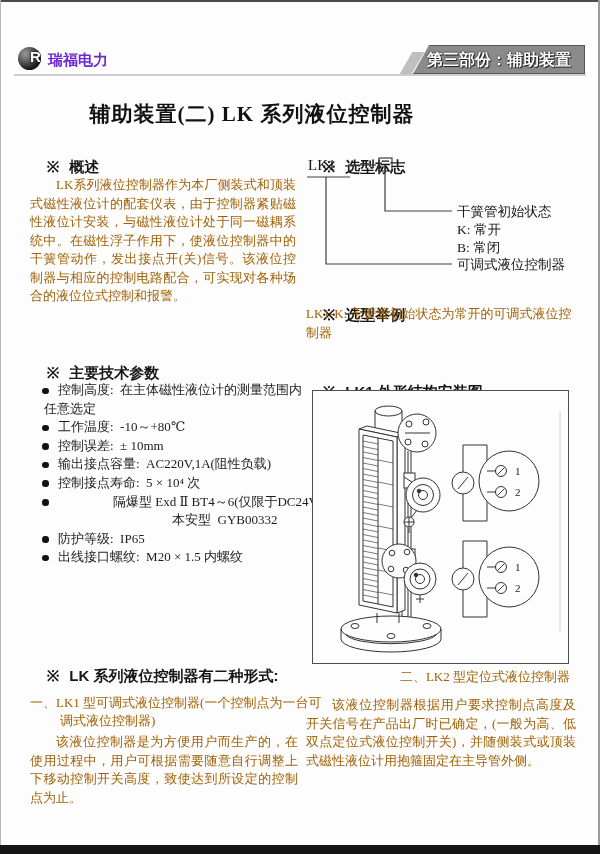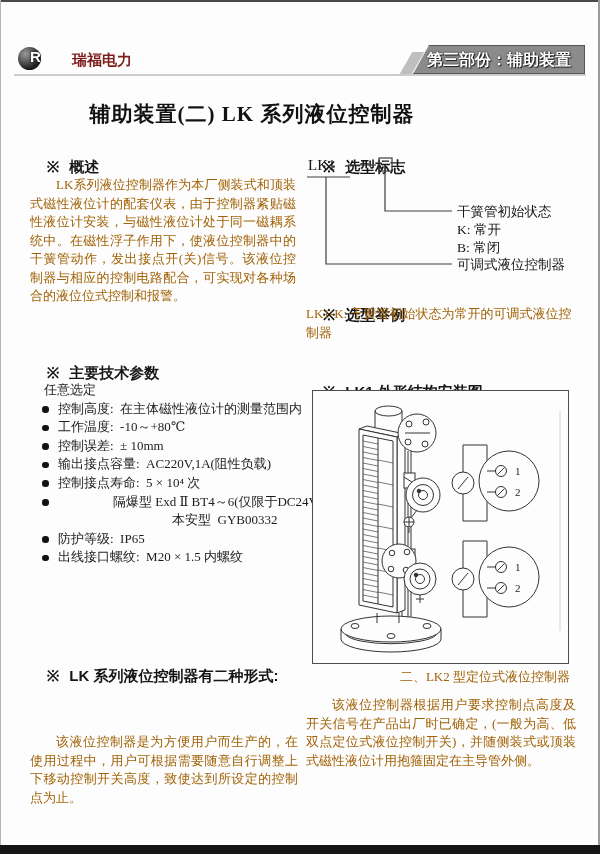--- a/index.html
+++ b/index.html
@@ -9,21 +9,21 @@
   .edge-left{position:absolute;top:0;left:0;bottom:0;width:1px;background:#b5b5b5;}
   .edge-right{position:absolute;top:0;right:0;bottom:0;width:2px;background:#9a9a9a;}
   .edge-bottom{position:absolute;left:0;right:0;bottom:0;height:9px;background:#151515;}
 
   
   .logo-circle{position:absolute;left:18px;top:47px;width:23px;height:23px;border-radius:50%;
       background:radial-gradient(circle at 32% 30%, #9a9a9a, #1a1a1a 70%);}
   .logo-r{position:absolute;left:30px;top:48px;font-family:"Liberation Sans",sans-serif;
       font-weight:700;font-size:15px;color:#fff;text-shadow:0 0 2px #000,0 0 1px #000;}
   .logo-text{position:absolute;left:48px;top:51px;font-family:"Liberation Sans",sans-serif;
-      font-weight:700;font-size:15px;color:#7f1d1d;margin-left:24px;}
+      font-weight:700;font-size:15px;color:#6d28d9;}
   .banner{position:absolute;top:45px;right:15px;width:172px;height:29px;background:#8b8b8b;
       clip-path:polygon(16px 0,100% 0,100% 100%,0 100%);
       font-family:"Liberation Sans",sans-serif;font-weight:700;font-size:16px;color:#fff;
       text-shadow:0 0 2px #000,1px 1px 0 #333;line-height:29px;text-align:center;
       box-shadow:inset 0 0 0 1px #555;}
   .banner-tail{position:absolute;top:52px;right:182px;width:12px;height:22px;background:#bfbfbf;
       transform:skewX(-30deg);}
   .header-rule{position:absolute;top:74px;left:14px;right:14px;height:2px;background:#cdcdcd;}
 
   
@@ -77,36 +77,37 @@
   <div class="h" style="left:30px;top:139px;">
     <span class="marker">※</span><span>概述</span>
   </div>
   <div class="body-text indent2" style="position:absolute;left:30px;top:176px;width:266px;">LK系列液位控制器作为本厂侧装式和顶装式磁性液位计的配套仪表，由于控制器紧贴磁性液位计安装，与磁性液位计处于同一磁耦系统中。在磁性浮子作用下，使液位控制器中的干簧管动作，发出接点开(关)信号。该液位控制器与相应的控制电路配合，可实现对各种场合的液位位式控制和报警。</div>
 
   <div class="h" style="left:30px;top:345px;">
     <span class="marker">※</span><span>主要技术参数</span>
   </div>
 
   <div class="plist">
+    <div class="pline"><span class="bullet"></span><span>控制高度:  在主体磁性液位计的测量范围内</span></div>
     <div class="pline ind-s"><span>任意选定</span></div>
-    <div class="pline"><span class="bullet"></span><span>控制高度:  在主体磁性液位计的测量范围内</span></div>
     <div class="pline"><span class="bullet"></span><span>工作温度:  -10～+80℃</span></div>
     <div class="pline"><span class="bullet"></span><span>控制误差:  ± 10mm</span></div>
     <div class="pline"><span class="bullet"></span><span>输出接点容量:  AC220V,1A(阻性负载)</span></div>
     <div class="pline"><span class="bullet"></span><span>控制接点寿命:  5 × 10⁴ 次</span></div>
     <div class="pline"><span class="bullet"></span></div>
     <div class="pline ind-a"><span>隔爆型 Exd Ⅱ BT4～6(仅限于DC24V)</span></div>
     <div class="pline ind-c"><span>本安型  GYB00332</span></div>
     <div class="pline"><span class="bullet"></span><span>防护等级:  IP65</span></div>
     <div class="pline"><span class="bullet"></span><span>出线接口螺纹:  M20 × 1.5 内螺纹</span></div>
   </div>
 
   <div class="h" style="left:30px;top:648px;">
     <span class="marker">※</span><span>LK 系列液位控制器有二种形式:</span>
   </div>
+  <div class="body-text form-title" style="position:absolute;left:30px;top:694px;width:268px;text-align:left;">一、LK1 型可调式液位控制器(一个控制点为一台可调式液位控制器)</div>
   <div class="body-text indent2" style="position:absolute;left:30px;top:733px;width:268px;">该液位控制器是为方便用户而生产的，在使用过程中，用户可根据需要随意自行调整上下移动控制开关高度，致使达到所设定的控制点为止。</div>
 
   <div class="h" style="left:306px;top:139px;">
     <span class="marker">※</span><span>选型标志</span>
   </div>
 
   <svg style="position:absolute;left:306px;top:153px;" width="272" height="126" viewBox="0 0 272 126">
     <g stroke="#3f3f3f" stroke-width="1.2" fill="none">
       <line x1="42" y1="12" x2="70" y2="12"></line>
       <rect x="73" y="5" width="13" height="13"></rect>

